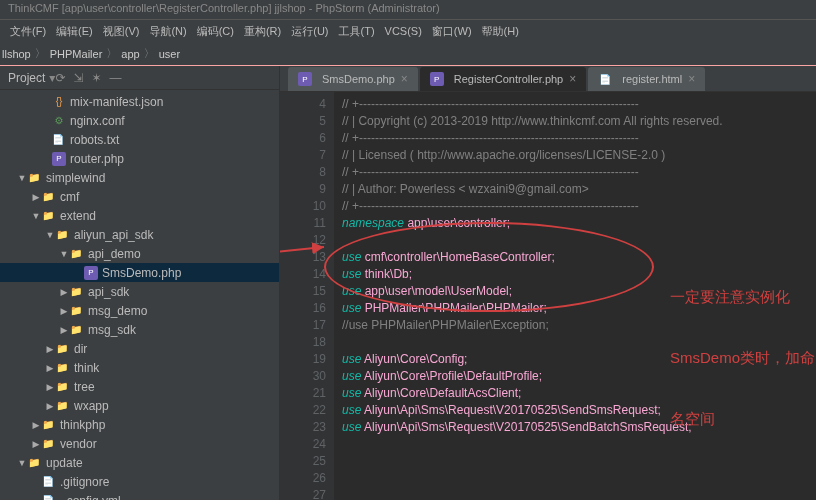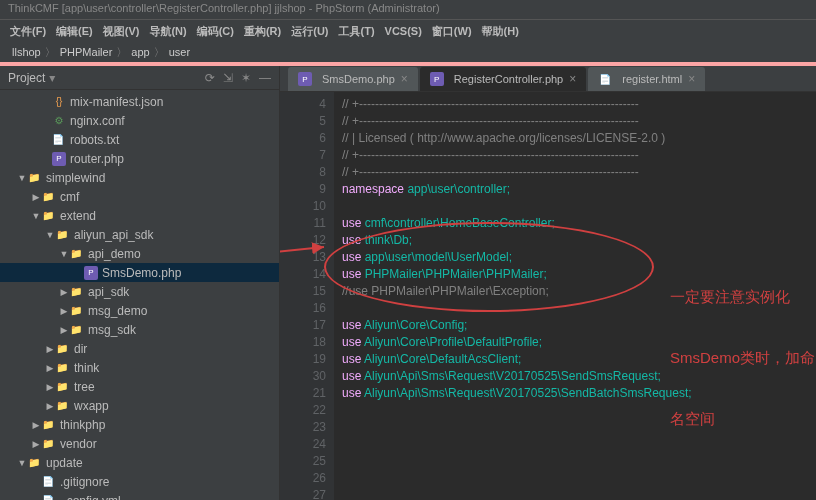--- a/index.html
+++ b/index.html
@@ -1,25 +1,25 @@
 <!DOCTYPE html>
 <html><head>
 <meta charset="utf-8">
 <style>
 * { margin: 0; padding: 0; box-sizing: border-box; font-family: "Segoe UI", Arial, sans-serif; }
 body { background: #2b2b2b; color: #bbb; font-size: 12px; width: 816px; height: 500px; overflow: hidden; position: relative; }
 .titlebar { background: #3c3f41; height: 20px; color: #888; font-size: 11px; padding: 2px 8px; border-bottom: 1px solid #555; }
 .menubar { background: #3c3f41; height: 22px; display: flex; align-items: center; padding: 0 6px; font-size: 11px; color: #bbb; gap: 2px; }
-.menubar span { padding: 0 4px; cursor: pointer; font-weight: bold; }
-.navbar { background: #3c3f41; height: 24px; display: flex; align-items: center; padding: 0 12px; font-size: 11px; color: #ccc; border-bottom: 4px solid #fca5a5; }
+.menubar span { padding: 0 4px; cursor: pointer; }
+.navbar { background: #3c3f41; height: 24px; display: flex; align-items: center; padding: 0 2px; font-size: 11px; color: #ccc; border-bottom: 1px solid #fca5a5; }
 .crumb { display: flex; align-items: center; gap: 4px; }
 .crumb-sep { color: #888; }
 .main { display: flex; height: 434px; }
 .sidebar { width: 280px; background: #3c3f41; border-right: 1px solid #323232; display: flex; flex-direction: column; }
-.side-header { height: 24px; display: flex; align-items: center; justify-content: space-between; padding: 0 8px; border-bottom: 1px solid #323232; }
+.side-header { height: 24px; display: flex; align-items: center; justify-content: flex-start; padding: 0 8px; border-bottom: 1px solid #323232; }
 .side-header-left { display: flex; align-items: center; gap: 4px; }
 .side-icons { display: flex; gap: 8px; color: #888; }
 .tree { flex: 1; overflow: auto; padding: 2px 0; }
 .tree-item { display: flex; align-items: center; height: 19px; padding-left: 4px; white-space: nowrap; cursor: pointer; }
 .tree-item.selected { background: #0d293e; }
 .arrow { width: 12px; text-align: center; color: #aaa; font-size: 9px; display: inline-block; }
 .ticon { width: 14px; height: 14px; margin-right: 4px; display: inline-flex; align-items: center; justify-content: center; font-size: 10px; }
 .folder-icon { color: #c9a76f; }
 .file-icon { color: #a9b7c6; }
 .php-icon { background: #6e5cb2; color: #fff; border-radius: 2px; font-size: 8px; width: 14px; height: 14px; }
@@ -30,22 +30,22 @@
 .tabs { height: 26px; background: #3c3f41; display: flex; align-items: flex-end; padding-left: 8px; border-bottom: 1px solid #323232; }
 .tab { height: 24px; padding: 0 10px; background: #515658; color: #bbb; display: flex; align-items: center; gap: 6px; font-size: 11px; margin-right: 2px; border-top-left-radius: 3px; border-top-right-radius: 3px; cursor: pointer; }
 .tab.active { background: #2b2b2b; }
 .tab-close { color: #888; font-size: 12px; }
 .code-area { flex: 1; display: flex; overflow: hidden; font-family: "Consolas", monospace; font-size: 12px; position: relative; }
 .gutter { width: 54px; background: #313335; color: #606366; text-align: right; padding: 4px 8px 4px 0; line-height: 17px; }
 .gutter div { height: 17px; }
 .code { flex: 1; padding: 4px 0 4px 8px; line-height: 17px; color: #a9b7c6; position: relative; }
 .code div { height: 17px; white-space: pre; }
 .c-comment { color: #808080; }
-.c-keyword { color: #f0abfc; }
-.c-ns { color: #14b8a6; }
+.c-keyword { color: #14b8a6; font-style: italic; }
+.c-ns { color: #f9a8d4; }
 .annotation { position: absolute; color: #d04040; font-size: 15px; font-weight: 500; pointer-events: none; }
 .arrow-annot { position: absolute; pointer-events: none; }
 .ellipse { position: absolute; border: 2px solid #d04040; border-radius: 50%; pointer-events: none; }
 </style>
 </head>
 <body>
 
 <div class="titlebar">ThinkCMF [app\user\controller\RegisterController.php] jjlshop - PhpStorm (Administrator)</div>
 
 <div class="menubar" id="menubar">
@@ -256,23 +256,25 @@
               </marker>
             </defs>
           <line x1="0" y1="35" x2="250" y2="10" stroke="#d04040" stroke-width="2" marker-end="url(#ah)"></line>
         </svg>
         <div class="annotation" style="top:150px; left:336px; line-height:22px;">
           <div>一定要注意实例化</div>
           <div>SmsDemo类时，加命</div>
           <div>名空间</div>
         </div>
       <div><span class="c-comment">// +----------------------------------------------------------------------</span></div>
+          <div><span class="c-comment">// | Copyright (c) 2013-2019 http://www.thinkcmf.com All rights reserved.</span></div>
           <div><span class="c-comment">// +----------------------------------------------------------------------</span></div>
           <div><span class="c-comment">// | Licensed ( http://www.apache.org/licenses/LICENSE-2.0 )</span></div>
           <div><span class="c-comment">// +----------------------------------------------------------------------</span></div>
+          <div><span class="c-comment">// | Author: Powerless &lt; wzxaini9@gmail.com&gt;</span></div>
           <div><span class="c-comment">// +----------------------------------------------------------------------</span></div>
           <div><span class="c-keyword">namespace</span><span class="c-ns"> app\user\controller;</span></div>
           <div></div>
           <div><span class="c-keyword">use</span><span class="c-ns"> cmf\controller\HomeBaseController;</span></div>
           <div><span class="c-keyword">use</span><span class="c-ns"> think\Db;</span></div>
           <div><span class="c-keyword">use</span><span class="c-ns"> app\user\model\UserModel;</span></div>
           <div><span class="c-keyword">use</span><span class="c-ns"> PHPMailer\PHPMailer\PHPMailer;</span></div>
           <div><span class="c-comment">//use PHPMailer\PHPMailer\Exception;</span></div>
           <div></div>
           <div><span class="c-keyword">use</span><span class="c-ns"> Aliyun\Core\Config;</span></div>

